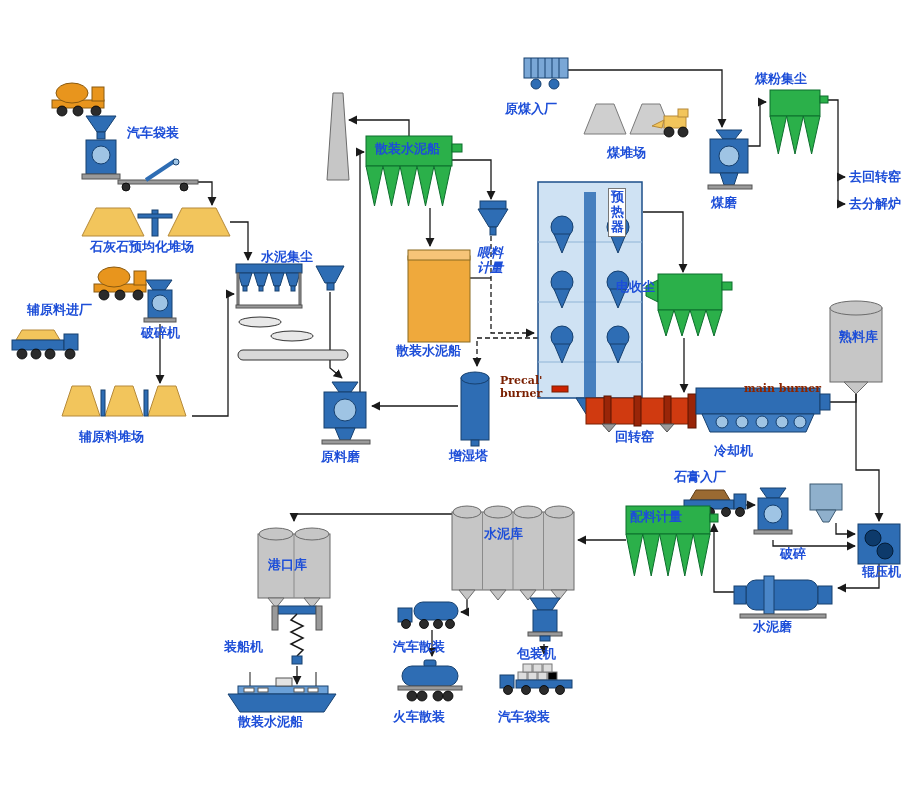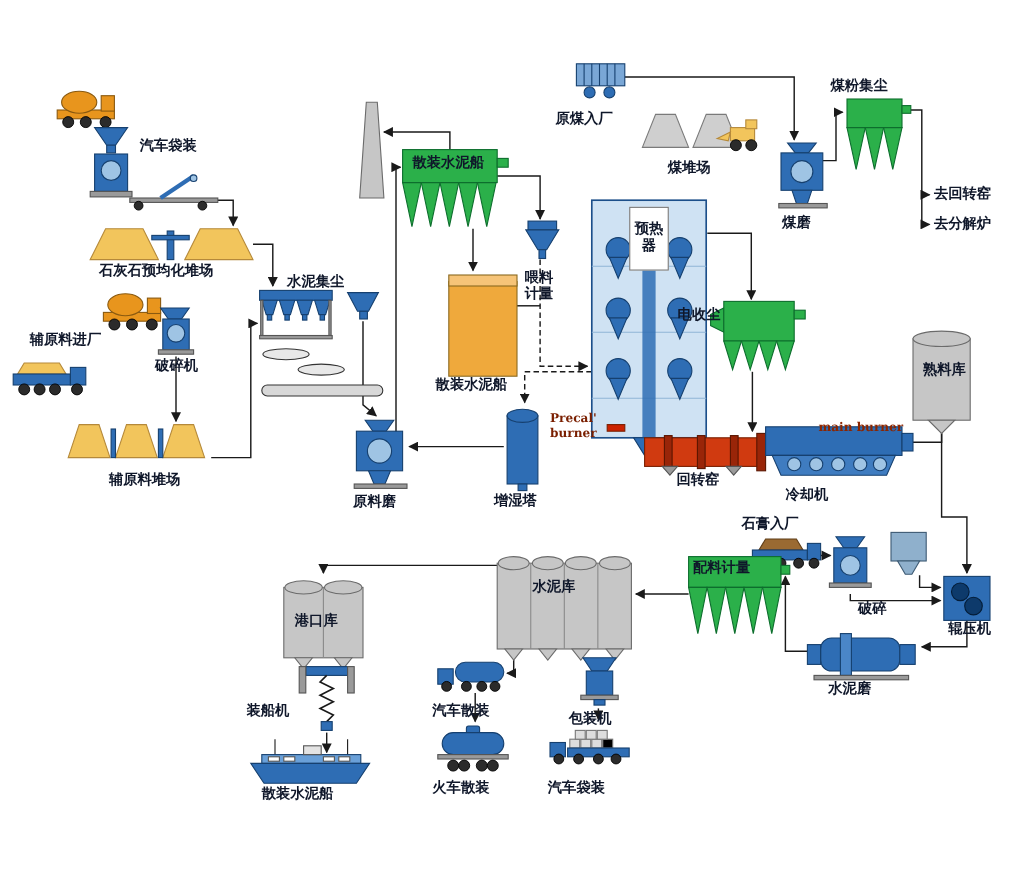--- a/index.html
+++ b/index.html
@@ -1,21 +1,21 @@
 <!DOCTYPE html>
 <html><head>
 <meta charset="utf-8">
 <style>
   * { margin:0; padding:0; box-sizing:border-box; }
   body { background:#fff; font-family:"DejaVu Sans", sans-serif; }
   .canvas { position:relative; width:921px; height:809px; background:#fff; overflow:hidden; }
   .layer { position:absolute; left:0; top:0; }
-  .lbl { position:absolute; font:bold 13px/1.15 "DejaVu Sans", sans-serif; color:#0f172a; white-space:nowrap; }
-  .lbl.wrap2 { white-space:normal; width:30px; text-align:center; }
-  .lbl.boxed { white-space:normal; width:36px; text-align:center; background:#fff; border:1px solid #777; padding:13px 2px; }
+  .lbl { position:absolute; font:bold 13px/1.15 "DejaVu Sans", sans-serif; color:#1d4ed8; white-space:nowrap; }
+  .lbl.wrap2 { white-space:normal; width:30px; text-align:center;font-style:italic; }
+  .lbl.boxed { white-space:normal; width:18px; text-align:center; background:#fff; border:1px solid #777; padding:1px 2px;margin-left:36px; }
   .lbl.en { font:bold 11px/1.2 "DejaVu Serif", serif; color:#7a1f00; white-space:normal; width:54px; }
   .lbl.en-line { font:bold 11px/1.2 "DejaVu Serif", serif; color:#8b2500; white-space:nowrap; }
   .s-blue{fill:#2e6db4;stroke:#16406f;stroke-width:1}
   .s-lblue{fill:#9fc4e4;stroke:#16406f;stroke-width:1}
   .s-green{fill:#2bb04a;stroke:#0d6e2d;stroke-width:1}
   .s-gray{fill:#c6c6c6;stroke:#6b6b6b;stroke-width:1}
   .s-dgray{fill:#9a9a9a;stroke:#555;stroke-width:1}
   .s-yellow{fill:#f2c55c;stroke:#b5893a;stroke-width:1}
   .s-orange{fill:#efa93c;stroke:#8a6a20;stroke-width:1}
   .s-torange{fill:#e8951d;stroke:#8a5a10;stroke-width:1}
@@ -408,21 +408,21 @@
         <circle class="s-wheel" cx="60" cy="32" r="4.5"></circle>
   </g>
 </svg>
 
 <span class="lbl" style="left:127px;top:126px">汽车袋装</span>
 <span class="lbl" style="left:90px;top:240px">石灰石预均化堆场</span>
 <span class="lbl" style="left:261px;top:250px">水泥集尘</span>
 <span class="lbl" style="left:375px;top:142px">散装水泥船</span>
 <span class="lbl" style="left:27px;top:303px">辅原料进厂</span>
 <span class="lbl" style="left:141px;top:326px">破碎机</span>
-<span class="lbl" style="left:99px;top:430px">辅原料堆场</span>
+<span class="lbl" style="left:79px;top:430px">辅原料堆场</span>
 <span class="lbl" style="left:321px;top:450px">原料磨</span>
 <span class="lbl" style="left:396px;top:344px">散装水泥船</span>
 <span class="lbl wrap2" style="left:475px;top:246px">喂料计量</span>
 <span class="lbl boxed" style="left:572px;top:188px">预热器</span>
 <span class="lbl en" style="left:500px;top:374px">Precal' burner</span>
 <span class="lbl" style="left:449px;top:449px">增湿塔</span>
 <span class="lbl" style="left:505px;top:102px">原煤入厂</span>
 <span class="lbl" style="left:607px;top:146px">煤堆场</span>
 <span class="lbl" style="left:755px;top:72px">煤粉集尘</span>
 <span class="lbl" style="left:711px;top:196px">煤磨</span>

